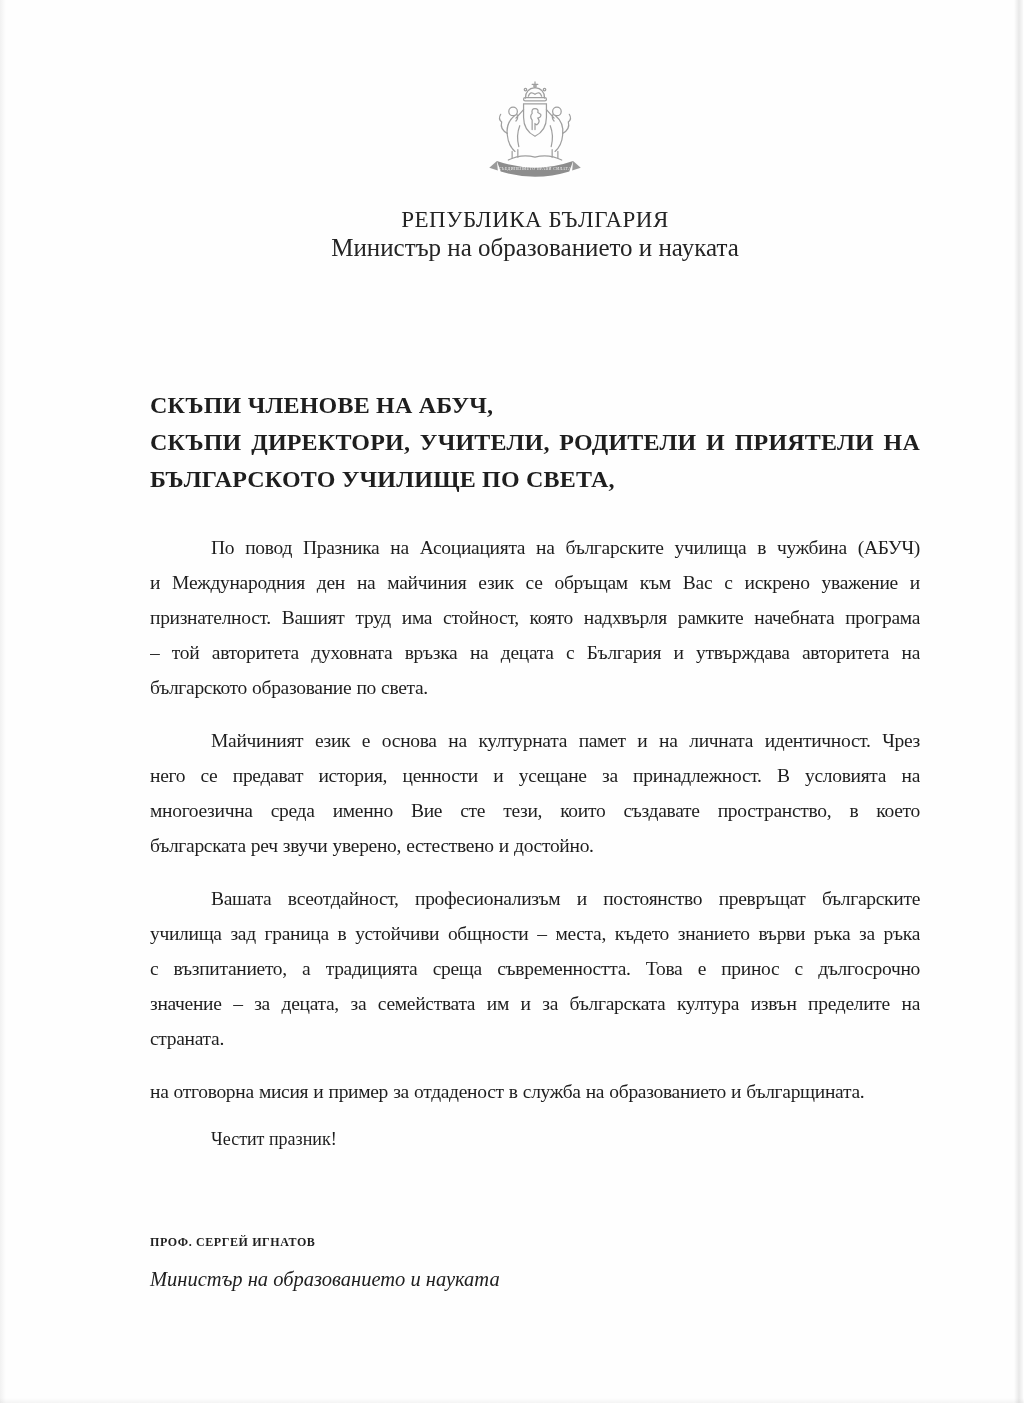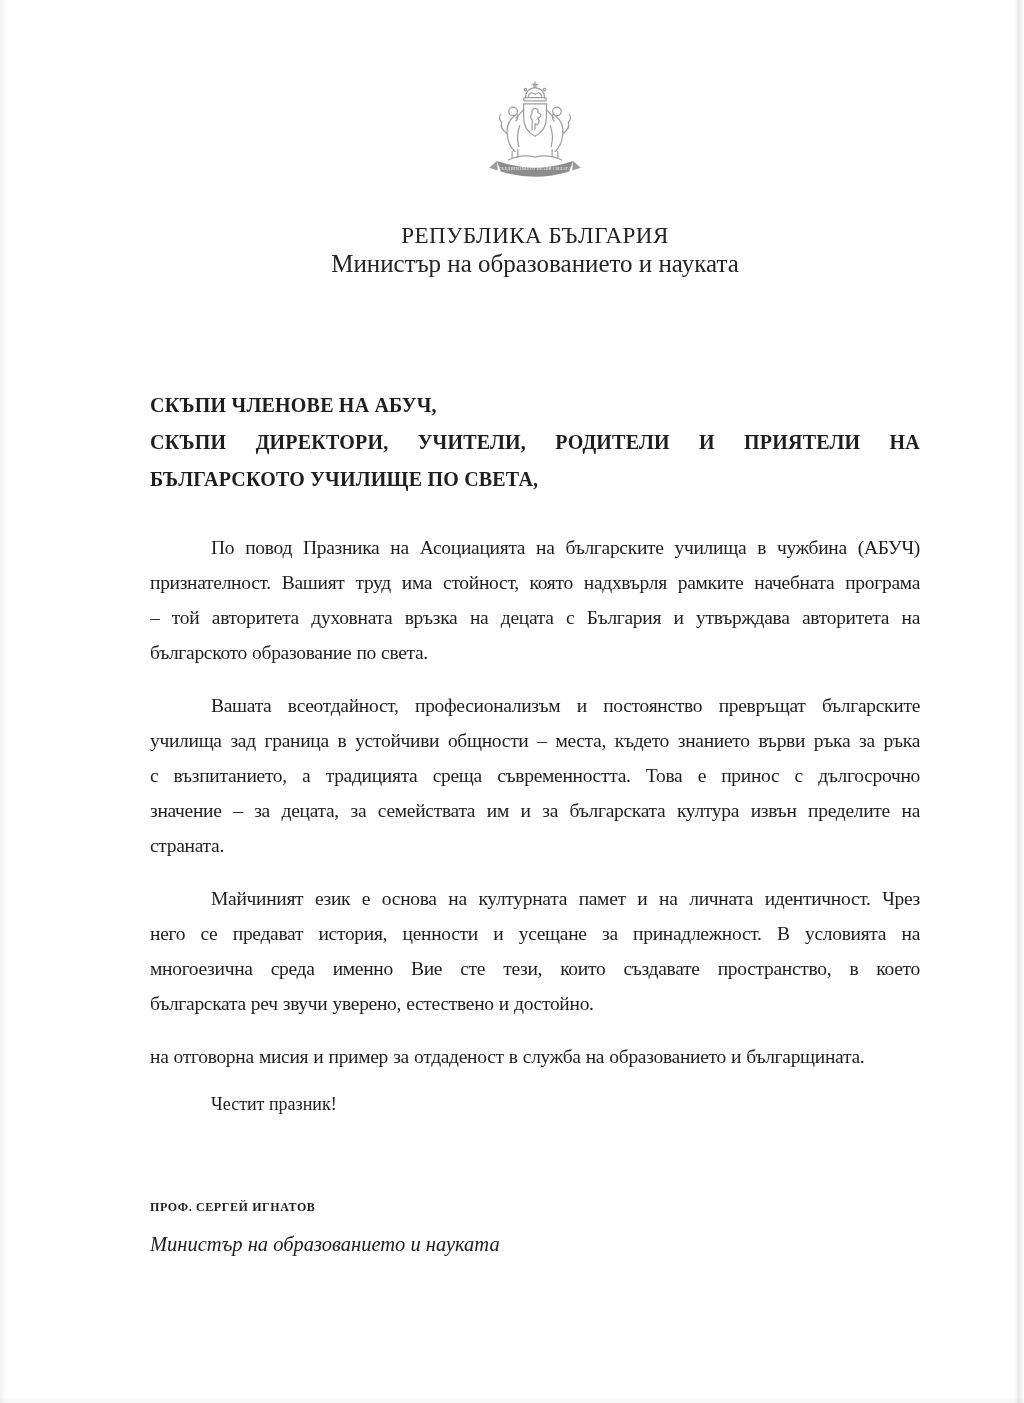--- a/index.html
+++ b/index.html
@@ -25,36 +25,36 @@
     position: absolute; bottom: 0; left: 0; width: 100%; height: 5px;
     background: linear-gradient(to top, rgba(0,0,0,0.04) 0%, rgba(0,0,0,0) 100%);
   }
 
   .header {
     position: absolute; top: 80px; left: 150px; width: 770px;
     text-align: center;
   }
   .emblem { display: block; margin: 0 auto; }
   .republic {
-    margin-top: 41px;
+    margin-top: 25px;
     font-size: 23px; line-height: 28px; letter-spacing: 0.5px;
     color: #242424;
   }
   .minister {
     font-size: 25px; line-height: 28px;
     color: #242424;
   }
 
   .letter {
     position: absolute; top: 387px; left: 150px; width: 770px;
   }
 
   .salutation { font-weight: bold; }
   .sal-line {
-    font-size: 20px; line-height: 37px; height: 37px;
+    font-size: 24px; line-height: 37px; height: 37px;
     letter-spacing: 0.2px; overflow: hidden; white-space: nowrap; font-family: Liberation Serif, serif;
   }
   .sal-line.stretch {
     white-space: normal;
     text-align: justify; text-align-last: justify;
   }
 
   .para { margin-top: 18px; }
   .para.first-para { margin-top: 32px; }
   .bl {
@@ -134,38 +134,39 @@
   <div class="letter">
 
     <div class="salutation">
       <div class="sal-line">СКЪПИ ЧЛЕНОВЕ НА АБУЧ,</div>
       <div class="sal-line stretch">СКЪПИ ДИРЕКТОРИ, УЧИТЕЛИ, РОДИТЕЛИ И ПРИЯТЕЛИ НА</div>
       <div class="sal-line">БЪЛГАРСКОТО УЧИЛИЩЕ ПО СВЕТА,</div>
     </div>
 
     <div class="para first-para">
       <div class="bl indent">По повод Празника на Асоциацията на българските училища в чужбина (АБУЧ)</div>
+      <div class="bl">и Международния ден на майчиния език се обръщам към Вас с искрено уважение и</div>
       <div class="bl">признателност. Вашият труд има стойност, която надхвърля рамките начебната програма</div>
       <div class="bl">– той авторитета духовната връзка на децата с България и утвърждава авторитета на</div>
       <div class="bl last">българското образование по света.</div>
+    </div>
+
+    <div class="para">
+      <div class="bl indent">Майчиният език е основа на културната памет и на личната идентичност. Чрез</div>
+      <div class="bl">него се предават история, ценности и усещане за принадлежност. В условията на</div>
+      <div class="bl">многоезична среда именно Вие сте тези, които създавате пространство, в което</div>
+      <div class="bl last">българската реч звучи уверено, естествено и достойно.</div>
     </div>
 
     <div class="para">
       <div class="bl indent">Вашата всеотдайност, професионализъм и постоянство превръщат българските</div>
       <div class="bl">училища зад граница в устойчиви общности – места, където знанието върви ръка за ръка</div>
       <div class="bl">с възпитанието, а традицията среща съвременността. Това е принос с дългосрочно</div>
       <div class="bl">значение – за децата, за семействата им и за българската култура извън пределите на</div>
       <div class="bl last">страната.</div>
-    </div>
-
-    <div class="para">
-      <div class="bl indent">Майчиният език е основа на културната памет и на личната идентичност. Чрез</div>
-      <div class="bl">него се предават история, ценности и усещане за принадлежност. В условията на</div>
-      <div class="bl">многоезична среда именно Вие сте тези, които създавате пространство, в което</div>
-      <div class="bl last">българската реч звучи уверено, естествено и достойно.</div>
     </div>
 
     <div class="para">
       <div class="bl last">на отговорна мисия и пример за отдаденост в служба на образованието и българщината.</div>
     </div>
 
     <div class="closing">Честит празник!</div>
 
     <div class="signature">
       <div class="sig-name">ПРОФ. СЕРГЕЙ ИГНАТОВ</div>

